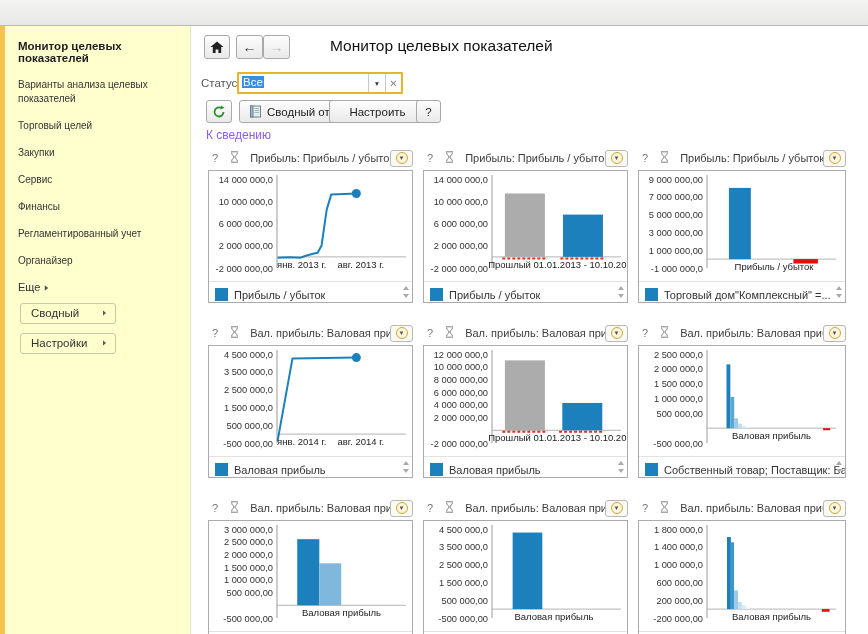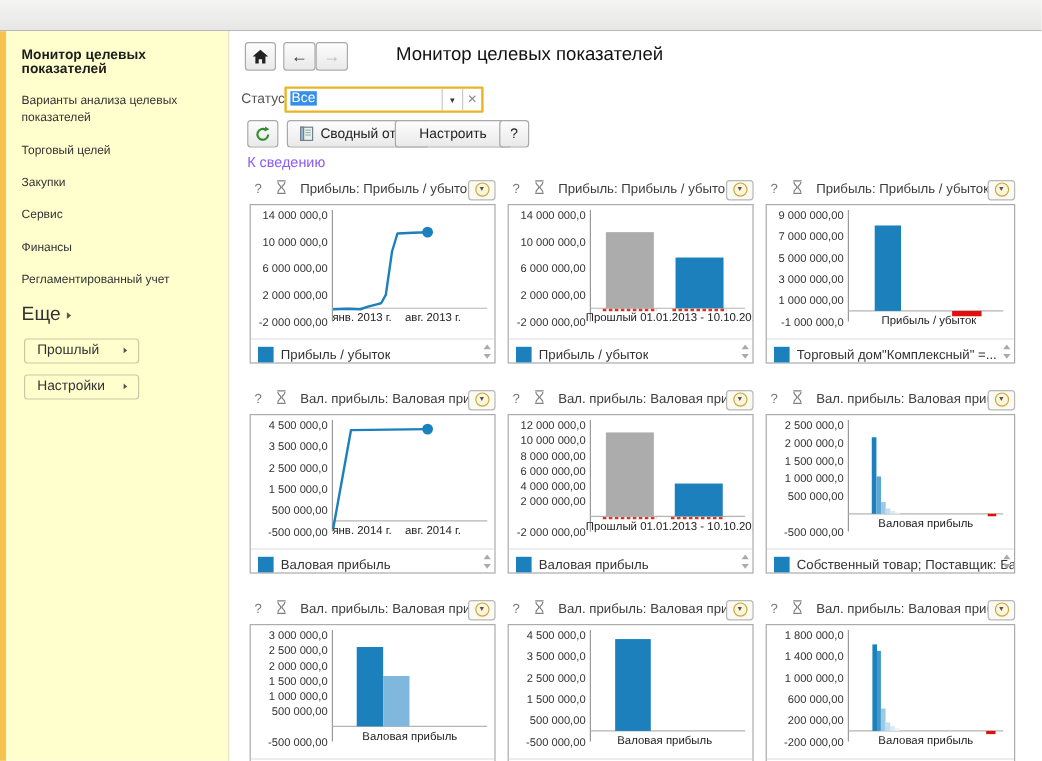--- a/index.html
+++ b/index.html
@@ -5,21 +5,21 @@
   * { margin:0; padding:0; box-sizing:border-box; }
   html,body { width:868px; height:634px; overflow:hidden; background:#fff;
     font-family:"Liberation Sans","DejaVu Sans",sans-serif; }
   .topstrip { position:absolute; left:0; top:0; width:868px; height:26px;
     background:linear-gradient(#f4f4f2,#e7e7e5); border-bottom:1px solid #b9b9b9; }
   .accent { position:absolute; left:0; top:26px; width:5px; height:608px; background:#f6c44e; }
   .sidebar { position:absolute; left:5px; top:26px; width:186px; height:608px;
     background:#ffffce; border-right:1px solid #e3e3c8; padding:14px 12px 0 13px; }
   .sb-title { font-size:11.5px; font-weight:bold; color:#1d1d1d; margin-bottom:14px; }
   .sb-item { font-size:10px; color:#333; margin-bottom:13px; line-height:14px; cursor:pointer; }
-  .sb-more { font-size:16px; color:#333; margin:2px 0 10px 0; cursor:pointer; }
+  .sb-more { font-size:11px; color:#333; margin:2px 0 10px 0; cursor:pointer; }
   .tri { display:inline-block; width:0; height:0; border-left:5px solid #555;
     border-top:4px solid transparent; border-bottom:4px solid transparent; margin-left:4px; vertical-align:middle; }
   .sb-btn { display:flex; align-items:center; justify-content:space-between; width:96px;
     border:1px solid #c9c9a8; border-radius:3px; padding:3px 8px 4px 10px; font-size:11.5px;
     color:#333; margin:0 0 9px 2px; background:transparent; cursor:pointer; }
   .main { position:absolute; left:192px; top:26px; width:676px; height:608px; background:#fff; }
   .navbtn { position:absolute; height:24px; border:1px solid #a9a9a9; border-radius:3px;
     background:linear-gradient(#fdfdfd,#e9e9e9); display:flex; align-items:center; justify-content:center; cursor:pointer; }
   .page-title { position:absolute; left:138px; top:11px; font-size:15.5px; color:#111; }
   .lbl { position:absolute; font-size:11.5px; color:#555; }
@@ -61,23 +61,24 @@
 <div class="accent"></div>
 
 <div class="sidebar">
   <div class="sb-title">Монитор целевых показателей</div>
   <div class="sb-item">Варианты анализа целевых показателей</div>
   <div class="sb-item">Торговый целей</div>
   <div class="sb-item">Закупки</div>
   <div class="sb-item">Сервис</div>
   <div class="sb-item">Финансы</div>
   <div class="sb-item">Регламентированный учет</div>
+  <div class="sb-item">Органайзер</div>
   <div class="sb-more"><span>Еще</span><span class="tri" style="transform:scale(0.7)"></span></div>
   <div class="sb-btn">
-      <span>Прошлый</span>
+      <span>Сводный</span>
       <span class="tri" style="transform:scale(0.6)"></span>
     </div>
   <div class="sb-btn">
       <span>Настройки</span>
       <span class="tri" style="transform:scale(0.6)"></span>
     </div>
 </div>
 
 <div class="main">
   <div class="navbtn" style="left:12px; top:9px; width:26px;">

